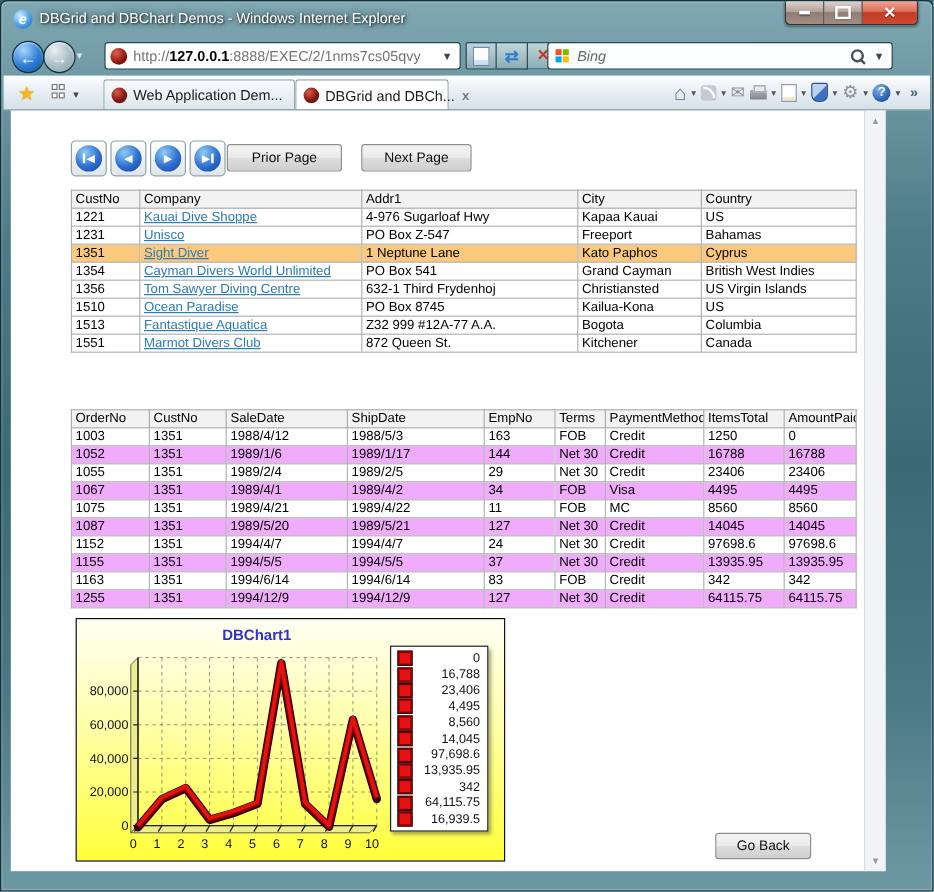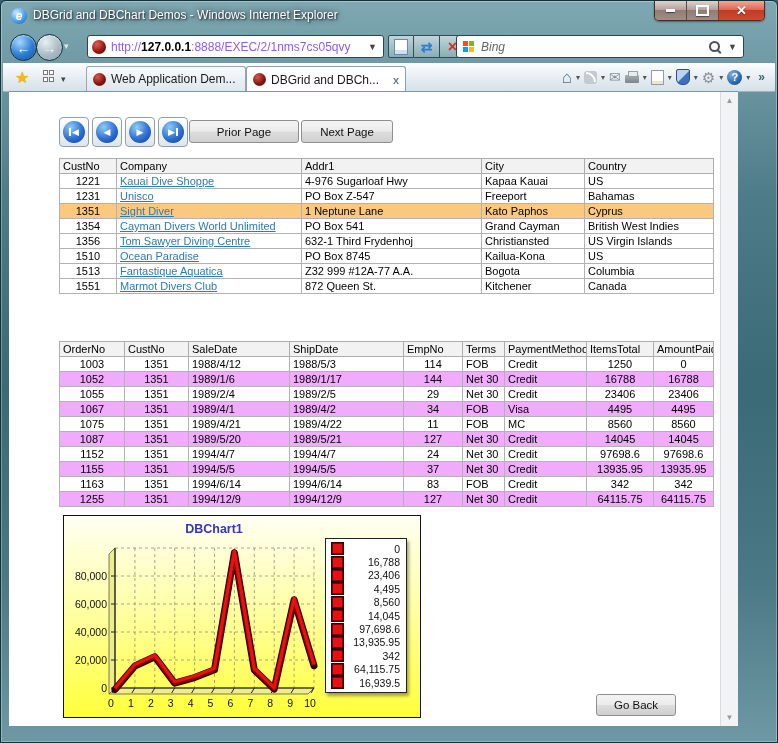--- a/index.html
+++ b/index.html
@@ -36,21 +36,21 @@
     display:flex;align-items:center;justify-content:center;color:#fff;font-weight:bold;font-size:14px;
     border:1px solid #15323c;box-shadow:inset 0 1px 2px rgba(255,255,255,.6)}
   .circ.back{left:9px;background:radial-gradient(circle at 35% 28%,#a8d6ff,#2f7fd6 52%,#0b4fa0)}
   .circ.fwd {left:35px;background:radial-gradient(circle at 35% 28%,#e9eff2,#a9bcc4 55%,#8aa0aa);color:#eef5f7}
   .recent-dd{position:absolute;left:63px;top:10px;color:#d9e8ec;font-size:9px}
   .addressbar{position:absolute;left:86px;top:4px;width:297px;height:23px;background:#fff;
     border:1px solid #27474f;border-radius:3px;display:flex;align-items:center;padding:0 4px;box-sizing:border-box}
   .site-icon{width:14px;height:14px;border-radius:50%;flex:0 0 auto;margin-right:5px;
     background:radial-gradient(circle at 35% 30%,#e06050,#8c1510 60%,#3a0604)}
   .url{white-space:nowrap;overflow:hidden;flex:1;font-size:12px}
-  .url .dim{color:#8b5cf6}.url .host{color:#000;font-weight:bold}
+  .url .dim{color:#737373}.url .host{color:#000;font-weight:bold}
   .url-dd{color:#444;font-size:9px;padding:0 2px}
   .addr-btns{position:absolute;left:387px;top:4px;height:23px;display:flex}
   .addr-btn{width:26px;height:23px;display:flex;align-items:center;justify-content:center;
     background:linear-gradient(rgba(255,255,255,.55),rgba(255,255,255,.18));
     border:1px solid #2c4e57;border-left:none;box-sizing:border-box}
   .addr-btn:first-child{border-left:1px solid #2c4e57;border-radius:2px 0 0 2px}
   .addr-btn:last-child{border-radius:0 2px 2px 0}
   .ico-compat{width:12px;height:14px;background:#fdfdff;border:1px solid #6d88b0;box-shadow:inset 0 -4px 0 #cfe0f2}
   .ico-refresh{color:#2d7dd2;font-weight:bold;font-size:14px}
   .ico-stop{color:#c0392b;font-weight:bold;font-size:16px;line-height:16px}
@@ -70,21 +70,21 @@
   .fav-star{position:absolute;left:12px;top:5px;color:#f6b81c;font-size:16px;text-shadow:0 0 1px #c88a00}
   .quicktabs{position:absolute;left:40px;top:7px;width:13px;height:13px;display:grid;
     grid-template-columns:5px 5px;grid-gap:1px}
   .quicktabs i{width:5px;height:5px;border:1px solid #777;box-sizing:border-box;background:#fff}
   .qt-dd{position:absolute;left:58px;top:11px;font-size:9px;color:#444}
   .tab{position:absolute;top:3px;height:25px;box-sizing:border-box;border:1px solid #93a8b3;border-bottom:none;
     border-radius:3px 3px 0 0;display:flex;align-items:center;padding:0 6px;font-size:12px;color:#1a1a1a;white-space:nowrap}
   .tab .fav{width:13px;height:13px;border-radius:50%;margin-right:5px;flex:0 0 auto;
     background:radial-gradient(circle at 35% 30%,#d85a4a,#7d120d 60%,#35403f)}
   .tab.inactive{left:83px;width:160px;background:linear-gradient(#f8fbfd,#dde7ed)}
-  .tab.active{left:243px;width:160px;background:#fff;border-color:#8aa0ac;height:26px}
+  .tab.active{left:243px;width:128px;background:#fff;border-color:#8aa0ac;height:26px}
   .tab .close-x{margin-left:auto;color:#6f7d87;font-size:11px;font-weight:bold;padding-left:6px}
   .cmd-icons{position:absolute;right:10px;top:4px;display:flex;align-items:center;gap:4px;height:20px}
   .dd{font-size:8px;color:#555}
   .ico-home{color:#53718c;font-size:17px;line-height:17px}
   .ico-feed{width:13px;height:13px;border-radius:3px;background:#c3cad0;position:relative;overflow:hidden}
   .ico-feed::after{content:"";position:absolute;left:2px;bottom:2px;width:8px;height:8px;
     border:2px solid #fff;border-bottom:none;border-left:none;border-radius:0 100% 0 0}
   .ico-mail{color:#8a9197;font-size:14px}
   .ico-print{width:14px;height:8px;background:linear-gradient(#aab0b6,#7d848a);border-radius:1px;position:relative;margin-top:4px}
   .ico-print::before{content:"";position:absolute;left:3px;top:-4px;width:8px;height:4px;background:#e9ecee;border:1px solid #9aa0a6}
@@ -107,30 +107,30 @@
   .vcr-row{position:absolute;left:50px;top:25px;display:flex;gap:3px}
   .vcr-btn{width:28px;height:28px;border:1px solid #8ea0a8;border-radius:4px;
     background:linear-gradient(#ffffff,#dfe5e9);display:flex;align-items:center;justify-content:center}
   .vcr-circle{width:22px;height:22px;border-radius:50%;display:flex;align-items:center;justify-content:center;gap:1px;
     background:radial-gradient(circle at 35% 28%,#8ecbf5,#2f6fd0 55%,#0c3f9e);color:#fff;font-size:9px}
   .vcr-circle .bar{width:2px;height:8px;background:#fff}
 
   .pgbtn{position:absolute;height:23px;box-sizing:border-box;border:1px solid #8e8f8f;border-radius:3px;
     background:linear-gradient(#f4f4f4,#ebebeb 48%,#dddddd 52%,#cfcfcf);
     font-size:11.5px;color:#111;display:flex;align-items:center;justify-content:center}
-  .btn-prior{left:180px;top:28px;width:110px}
+  .btn-prior{left:180px;top:28px;width:96px}
   .btn-next{left:292px;top:28px;width:92px}
   .btn-goback{left:587px;top:602px;width:80px;height:22px}
 
   table.grid{position:absolute;left:50px;border-collapse:collapse;table-layout:fixed;width:654px;
     font-size:11px;font-family:"Liberation Sans",sans-serif}
   table.grid th,table.grid td{border:1px solid #b2b2b2;padding:1px 3px;overflow:hidden;white-space:nowrap;
     font-weight:normal;text-align:left;line-height:12px}
   table.grid th{background:#f2f2f2;border-color:#adadad}
-  table.grid td.r{text-align:center}
+  table.grid td.r{text-align:left}
   table.grid a{color:#2b7bb9;text-decoration:underline}
   tr.selected td{background:#fbc97e}
   tr.alt td{background:#f0abfc}
   #customers-table{top:66px}
   #orders-table{top:249px}
 
   
   .chart-panel{position:absolute;left:54px;top:423px;width:358px;height:203px;border:1px solid #111;
     background:linear-gradient(180deg,#fffff4 0%,#ffffa8 45%,#ffff3a 100%);box-sizing:border-box}
   .chart-title{position:absolute;left:70px;top:6px;width:160px;text-align:center;color:#3333cc;
@@ -355,21 +355,21 @@
             <th>ItemsTotal</th>
             <th>AmountPaid</th>
           </tr>
         </thead>
       <tbody>
           <tr>
             <td class="r">1003</td>
             <td class="r">1351</td>
             <td>1988/4/12</td>
             <td>1988/5/3</td>
-            <td class="r">114</td>
+            <td class="r">163</td>
             <td>FOB</td>
             <td>Credit</td>
             <td class="r">1250</td>
             <td class="r">0</td>
           </tr>
           <tr class="alt">
             <td class="r">1052</td>
             <td class="r">1351</td>
             <td>1989/1/6</td>
             <td>1989/1/17</td>

